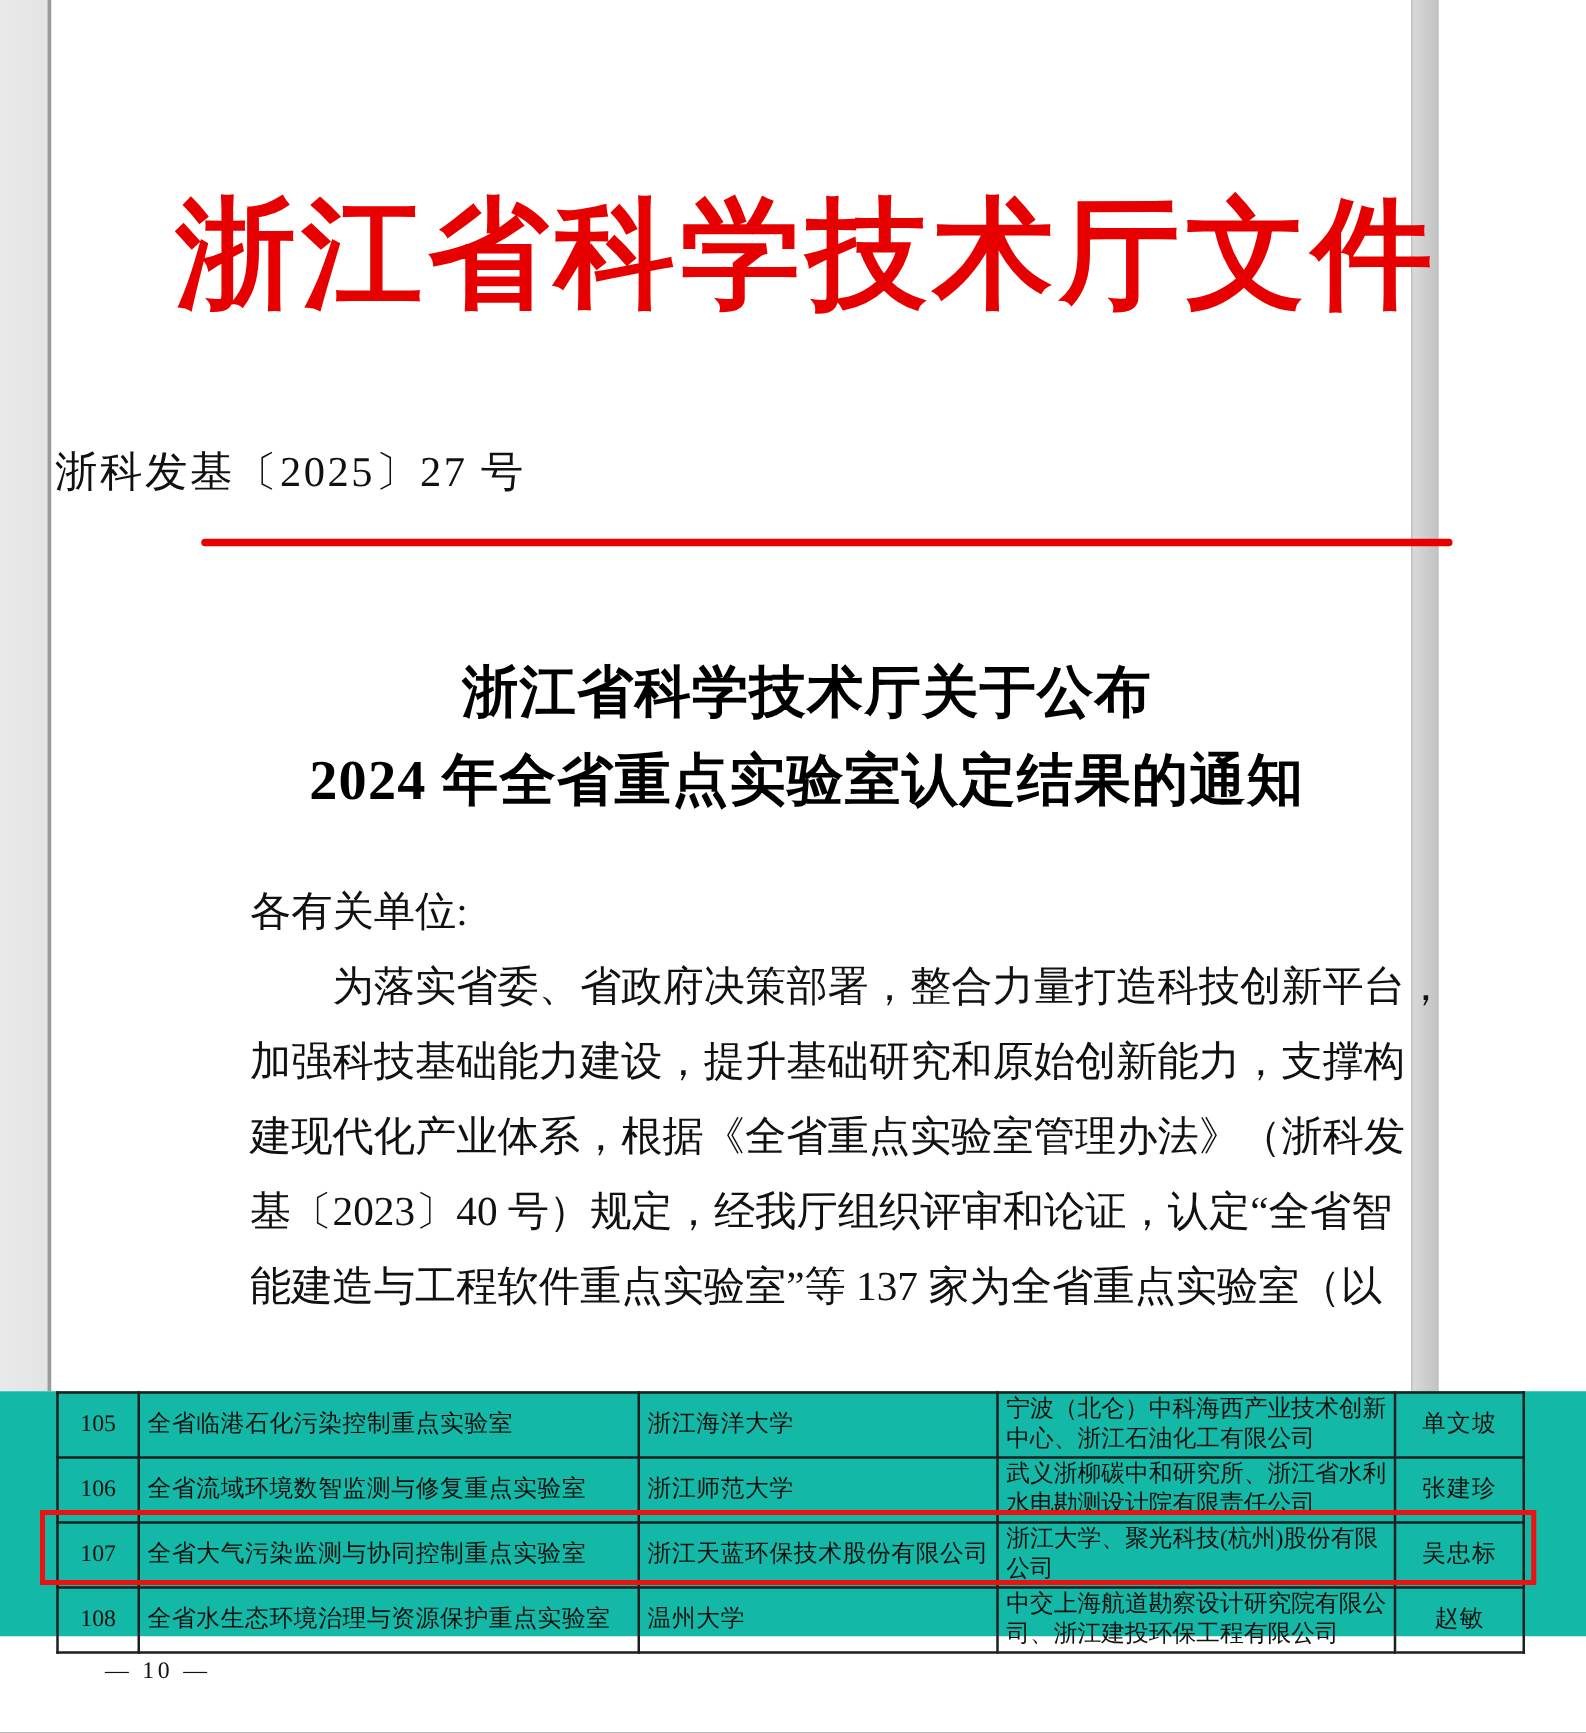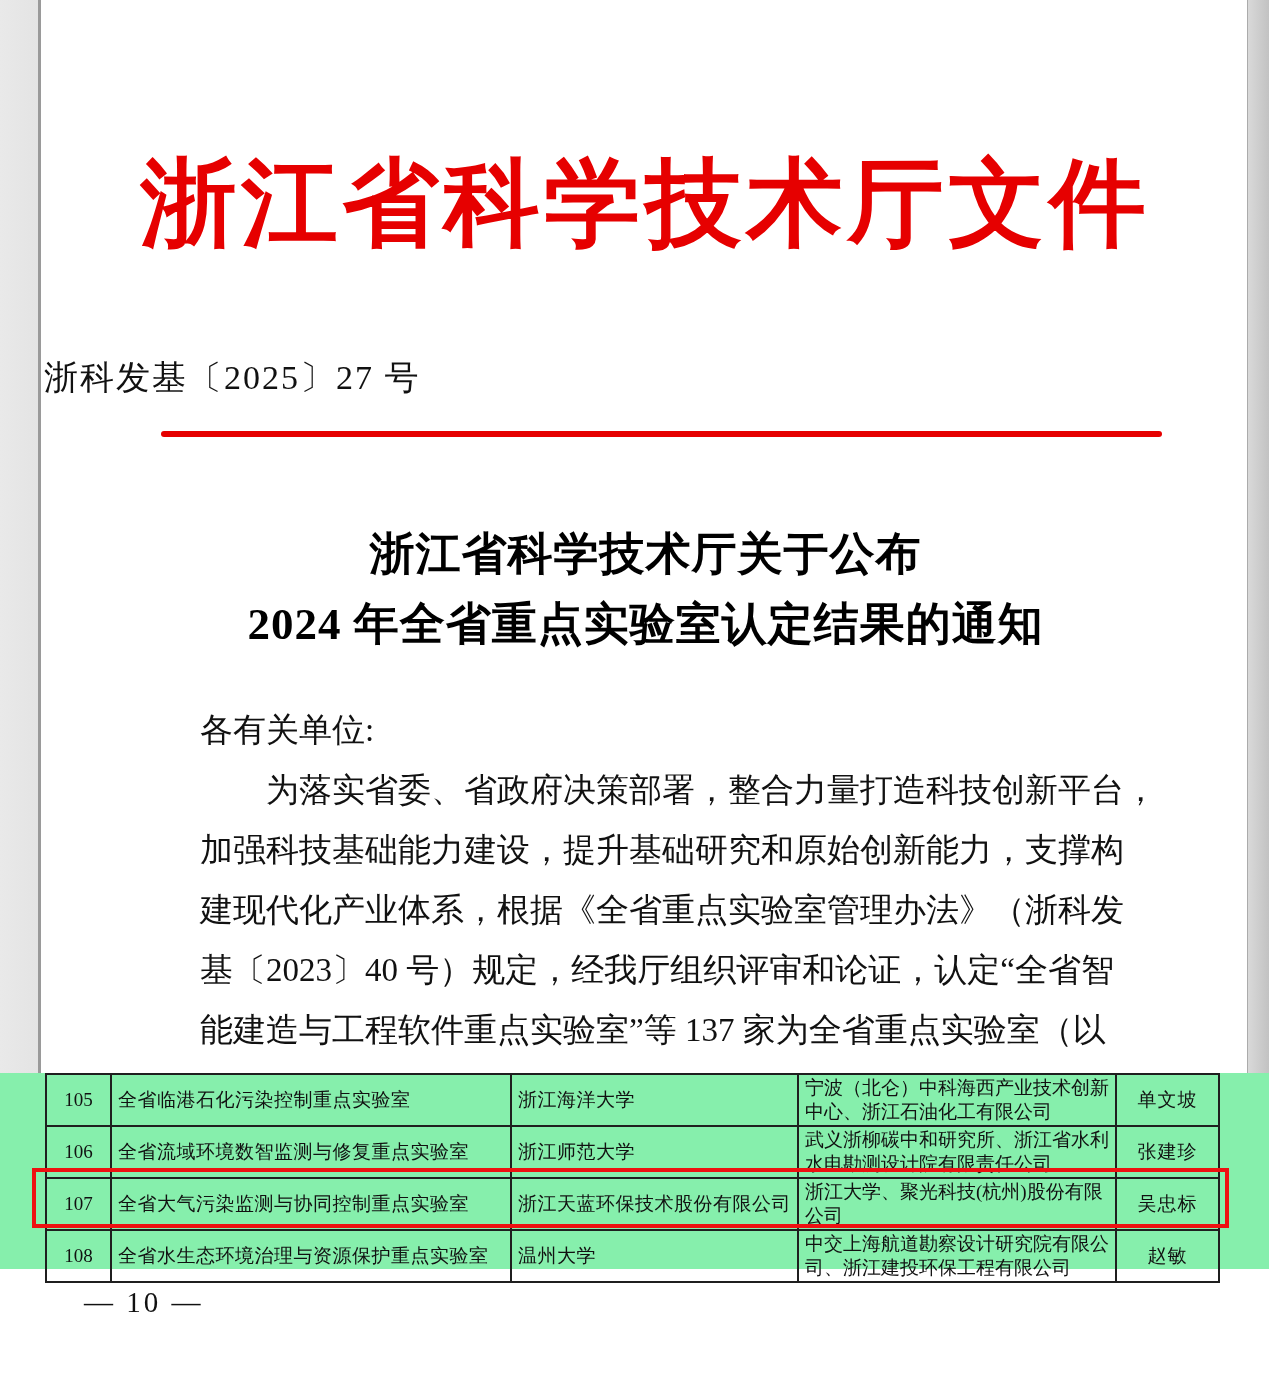--- a/index.html
+++ b/index.html
@@ -19,21 +19,21 @@
     height: 1386px;
     background: #ffffff;
     overflow: hidden;
     margin: 0 auto;
   }
 
   
   .doc-section {
     position: absolute;
     top: 0; left: 0;
-    width: 1269px; height: 1113px;
+    width: 1151px; height: 1113px;
     background: #ffffff;
   }
   .edge-left {
     position: absolute; top: 0; left: 0;
     width: 41px; height: 1113px;
     background: linear-gradient(to right, #e9e9e9, var(--edge-gray));
     border-right: 3px solid #9a9a9a;
   }
   .edge-right {
     position: absolute; top: 0; right: 0;
@@ -88,23 +88,23 @@
     font-size: 33px;
     line-height: 60px;
     color: var(--ink);
   }
   .doc-body .line { white-space: nowrap; }
   .doc-body .indent { text-indent: 66px; }
 
   
   .table-section {
     position: absolute;
-    top: 1073px; left: 0;
+    top: 1113px; left: 0;
     width: 1269px; height: 196px;
-    background: #86efac;
+    background: #14b8a6;
   }
   table.results {
     position: absolute;
     top: 0; left: 45px;
     width: 1173px;
     border-collapse: collapse;
     table-layout: fixed;
   }
   table.results td {
     border: 2px solid #1f1f1f;
@@ -125,21 +125,21 @@
     position: absolute;
     top: 95px; left: 32px;
     width: 1197px; height: 60px;
     border: 4px solid var(--highlight);
     pointer-events: none;
   }
 
   .page-number {
     position: absolute;
     top: 213px; left: 84px;
-    font-size: 29px;
+    font-size: 19px;
     letter-spacing: 3px;
     color: var(--ink);
     white-space: nowrap;
   }
 </style>
 </head>
 <body>
 
 <div class="screen">
 

